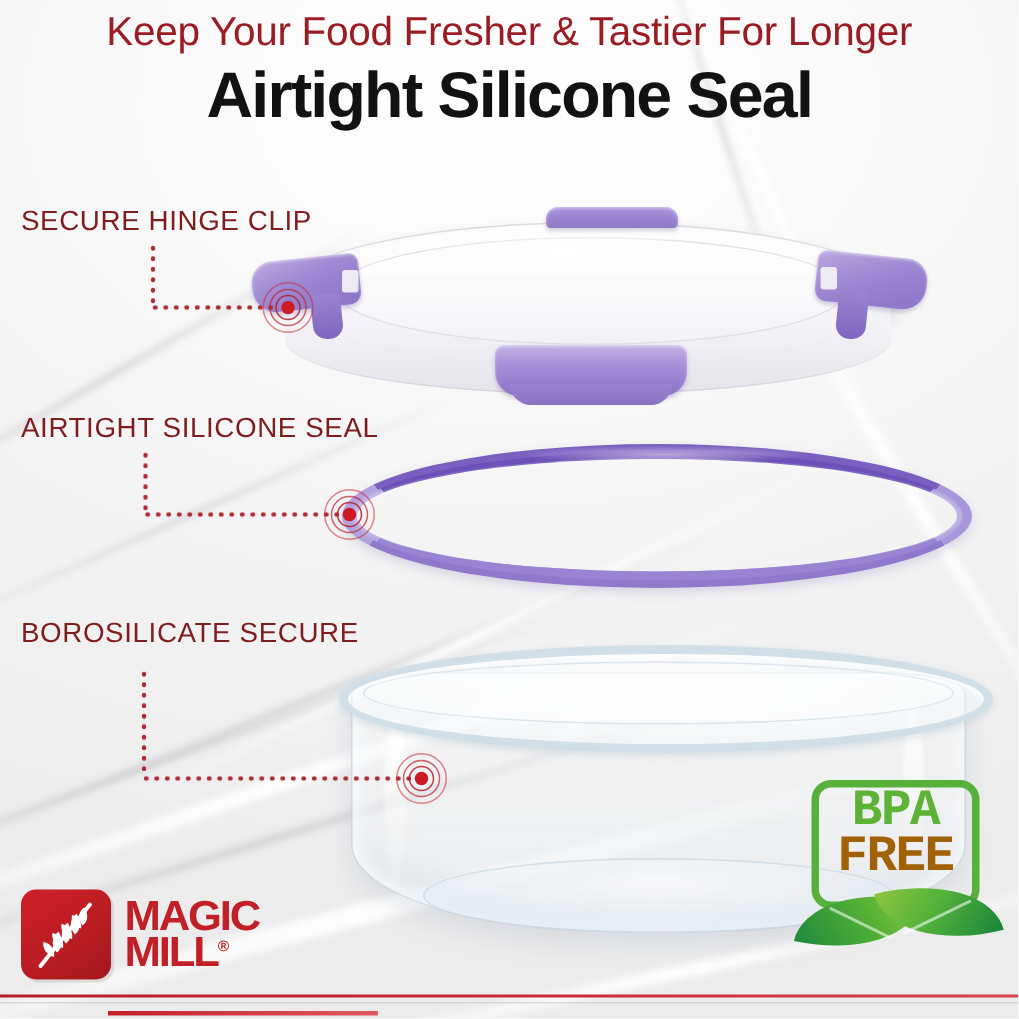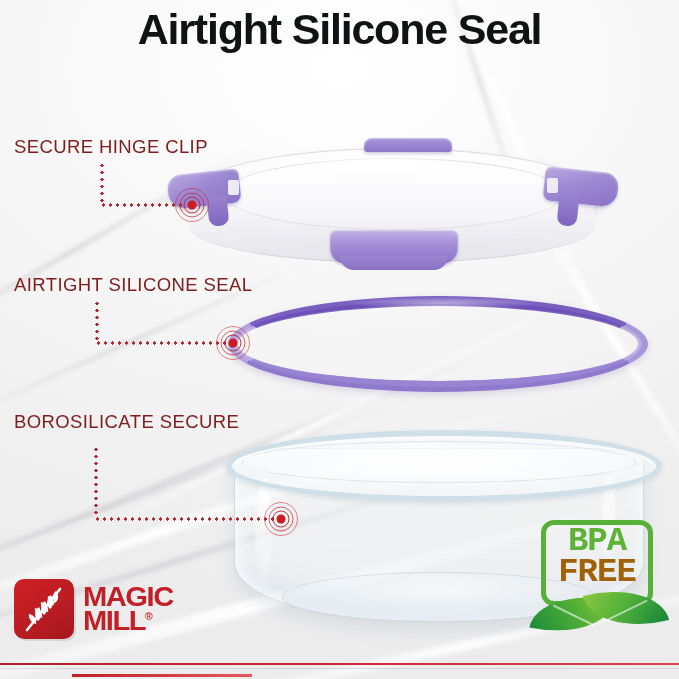--- a/index.html
+++ b/index.html
@@ -317,21 +317,21 @@
   .footer-rule {
     position: absolute; left: 0; right: 0; bottom: 14px; height: 2px;
     background: linear-gradient(90deg, #b71f26 0%, #c9252d 40%, #d8434a 100%);
     z-index: 46;
   }
   .footer-rule-2 {
     position: absolute; left: 0; right: 0; bottom: 10px; height: 1px;
     background: rgba(190,190,195,0.5);
     z-index: 46;
   }
-  .logo { position: absolute; left: 14px; bottom: 40px; z-index: 47; display: flex; align-items: center; }
+  .logo { position: absolute; left: 14px; bottom: 26px; z-index: 47; display: flex; align-items: center; }
   .logo-mark {
     width: 60px; height: 60px;
     border-radius: 10px;
     background: linear-gradient(145deg, #cf2026 0%, #b81c22 60%, #a3171d 100%);
     position: relative;
     margin-right: 9px;
     box-shadow: 2px 2px 0 rgba(150,150,155,0.25);
   }
   .logo-text { line-height: 0.86; }
   .logo-l1, .logo-l2 {
@@ -371,20 +371,21 @@
     <div class="streak dark s6"></div>
     <div class="streak s7"></div>
     <div class="streak s8"></div>
     <div class="streak dark s9"></div>
     <div class="streak dark s10"></div>
     <div class="streak s11"></div>
     <div class="streak dark s12"></div>
   </div>
 
   <div class="headline-wrap">
+    <div class="tagline">Keep Your Food Fresher &amp; Tastier For Longer</div>
     <div class="title">Airtight Silicone Seal</div>
   </div>
 
   <div class="lid">
     <div class="lid-body"></div>
     <div class="lid-skirt"></div>
     <div class="lid-inner-ring"></div>
     <div class="lid-gloss"></div>
     <div class="clip clip-back"></div>
     <div class="clip clip-left"></div>

